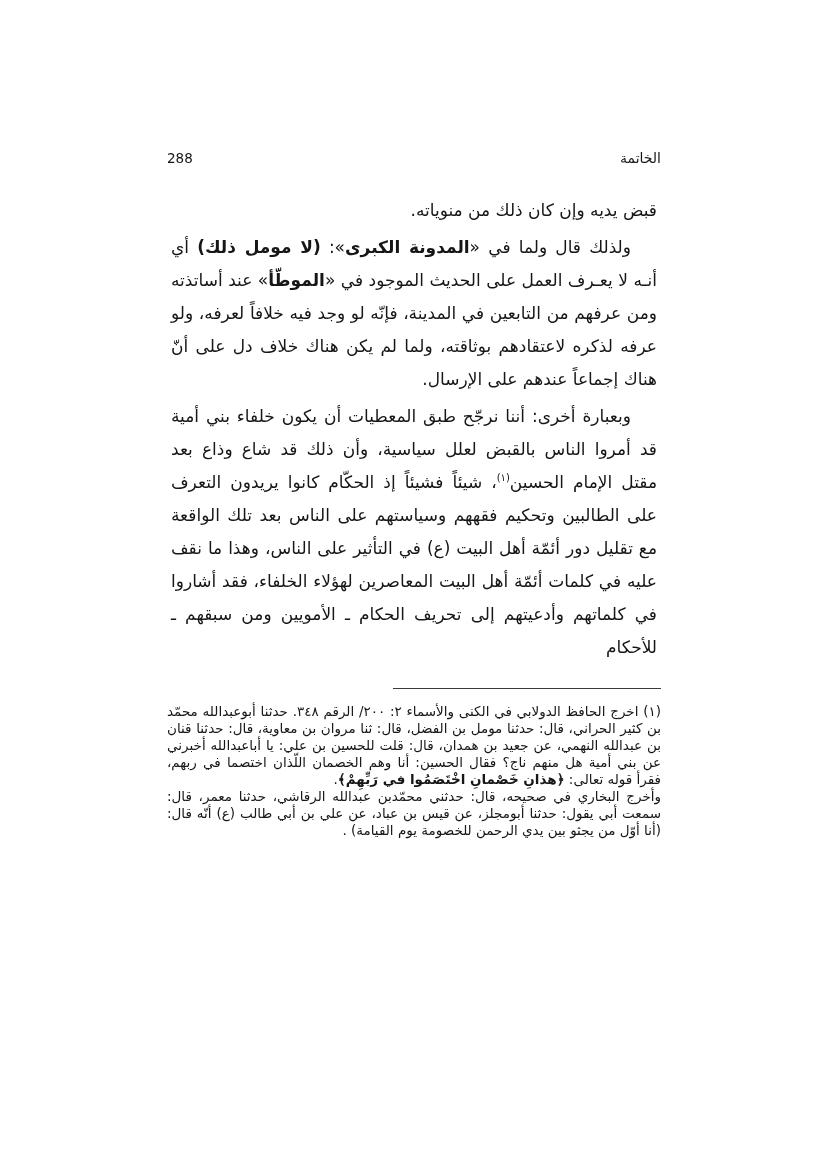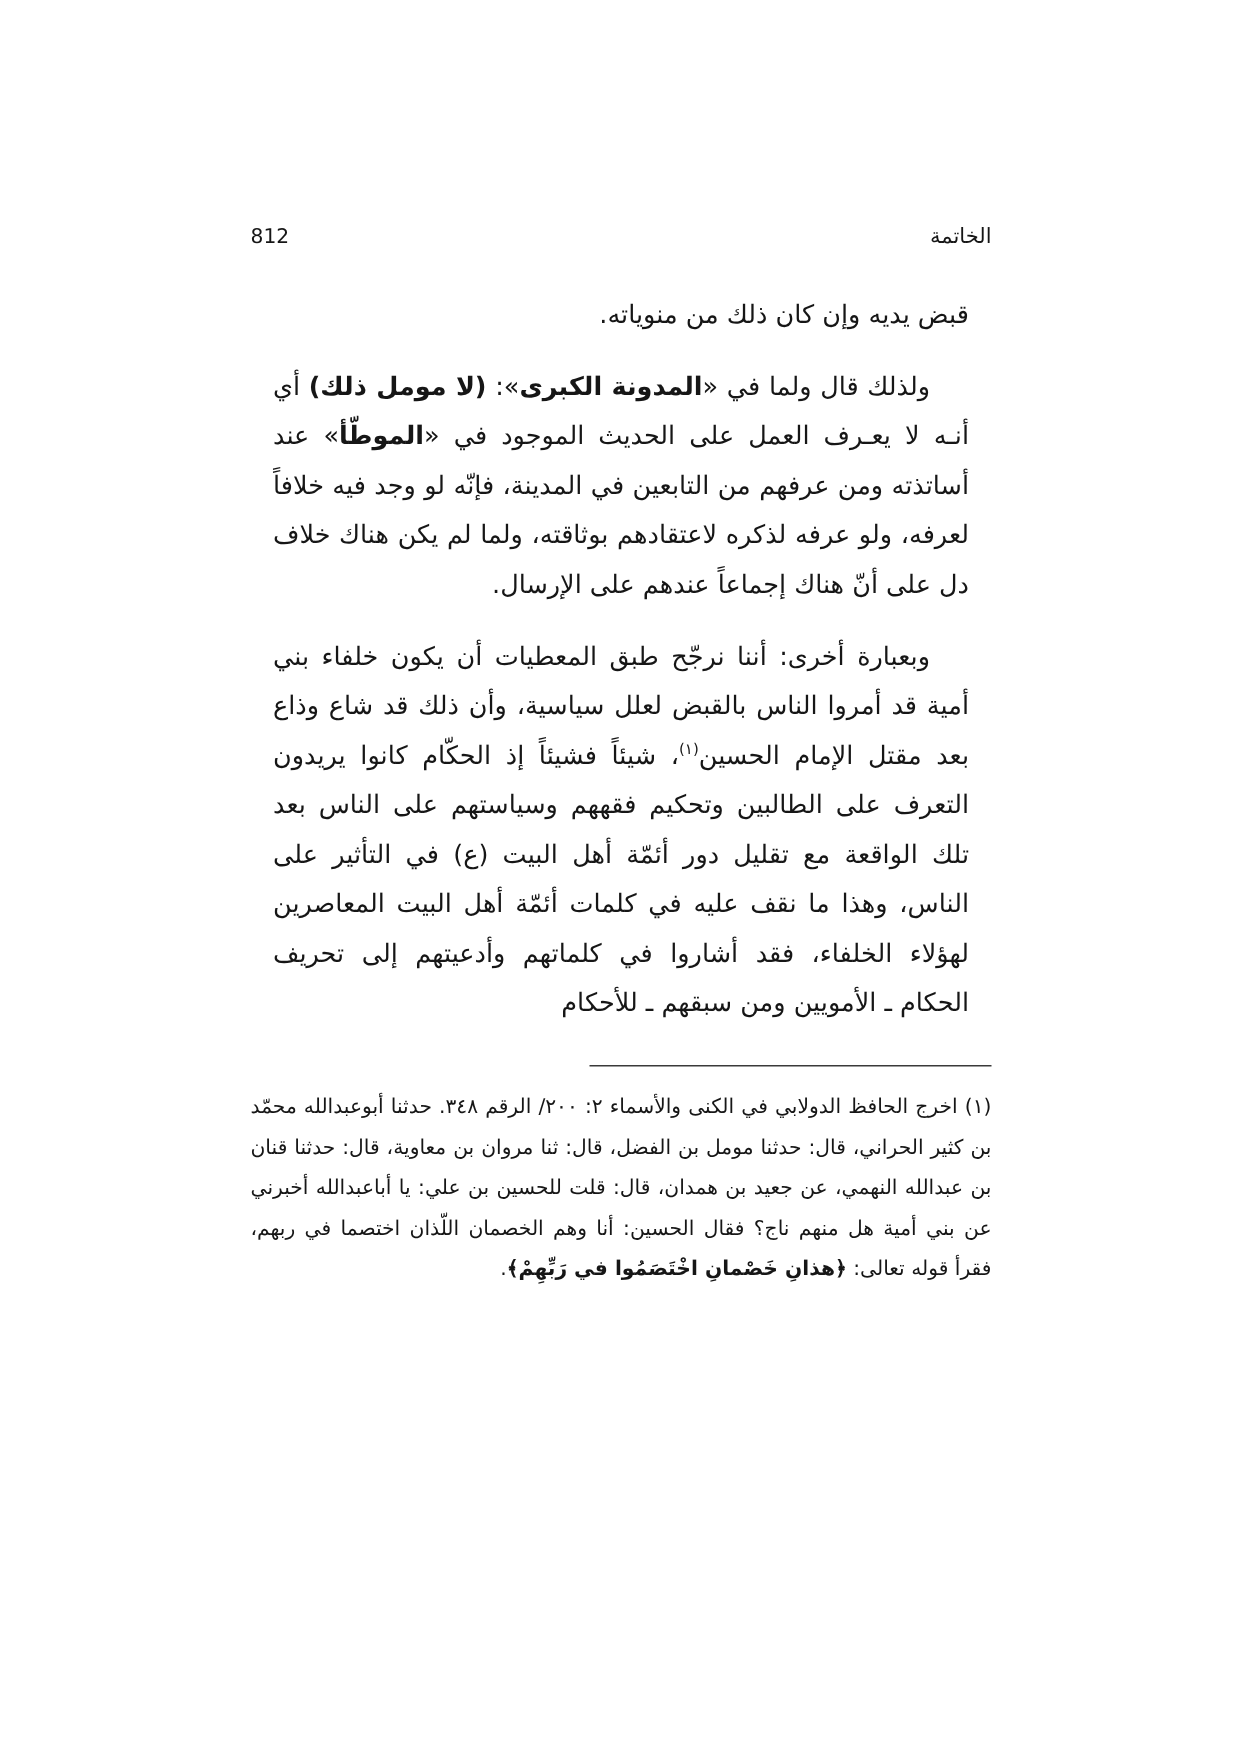--- a/index.html
+++ b/index.html
@@ -31,60 +31,61 @@
     font-size: 14px;
     margin-bottom: 28px;
   }
   .chapter-title { font-weight: normal; }
   .page-number { font-size: 13.5px; }
   .body-text {
     font-size: 17px;
     line-height: 33px;
     text-align: justify;
   }
-  .para { margin: 15px; }
+  .para { margin: 4px; }
   .para.indent { text-indent: 26px; }
   .para b { font-weight: bold; }
   .fnref {
     font-size: 10px;
     line-height: 0;
     vertical-align: super;
   }
   .fn-sep {
     width: 268px;
     height: 0;
     border-top: 1px solid #3a3a3a;
     margin-top: 24px;
     margin-bottom: 14px;
   }
   .footnotes {
     font-size: 13.5px;
-    line-height: 27px;
+    line-height: 17px;
     text-align: justify;
   }
   .fnp { margin: 0; }
   .verse { font-weight: bold; }
 </style>
 </head>
 <body>
 
 <div class="page" dir="rtl">
   <div class="content">
 
     <div class="header">
       <span class="chapter-title">الخاتمة</span>
-      <span class="page-number">812</span>
+      <span class="page-number">288</span>
     </div>
 
     <div class="body-text">
       <p class="para flush">قبض يديه وإن كان ذلك من منوياته.</p>
       <p class="para indent"><span>ولذلك قال ولما في «</span><b>المدونة الكبرى</b><span>»: </span><b>(لا مومل ذلك)</b><span> أي أنـه لا يعـرف العمل على الحديث الموجود في «</span><b>الموطّأ</b><span>» عند أساتذته ومن عرفهم من التابعين في المدينة، فإنّه لو وجد فيه خلافاً لعرفه، ولو عرفه لذكره لاعتقادهم بوثاقته، ولما لم يكن هناك خلاف دل على أنّ هناك إجماعاً عندهم على الإرسال.</span></p>
       <p class="para indent"><span>وبعبارة أخرى: أننا نرجّح طبق المعطيات أن يكون خلفاء بني أمية قد أمروا الناس بالقبض لعلل سياسية، وأن ذلك قد شاع وذاع بعد مقتل الإمام الحسين</span><sup class="fnref">(١)</sup><span>، شيئاً فشيئاً إذ الحكّام كانوا يريدون التعرف على الطالبين وتحكيم فقههم وسياستهم على الناس بعد تلك الواقعة مع تقليل دور أئمّة أهل البيت (ع) في التأثير على الناس، وهذا ما نقف عليه في كلمات أئمّة أهل البيت المعاصرين لهؤلاء الخلفاء، فقد أشاروا في كلماتهم وأدعيتهم إلى تحريف الحكام ـ الأمويين ومن سبقهم ـ للأحكام</span></p>
     </div>
 
     <div class="fn-sep"></div>
 
     <div class="footnotes">
       <p class="fnp"><span>(١) اخرج الحافظ الدولابي في الكنى والأسماء ٢: ٢٠٠/ الرقم ٣٤٨. حدثنا أبوعبدالله محمّد بن كثير الحراني، قال: حدثنا مومل بن الفضل، قال: ثنا مروان بن معاوية، قال: حدثنا قنان بن عبدالله النهمي، عن جعيد بن همدان، قال: قلت للحسين بن علي: يا أباعبدالله أخبرني عن بني أمية هل منهم ناج؟ فقال الحسين: أنا وهم الخصمان اللّذان اختصما في ربهم، فقرأ قوله تعالى: </span><b class="verse">﴿هذانِ خَصْمانِ اخْتَصَمُوا في رَبِّهِمْ﴾</b><span>.</span></p>
+      <p class="fnp">وأخرج البخاري في صحيحه، قال: حدثني محمّدبن عبدالله الرقاشي، حدثنا معمر، قال: سمعت أبي يقول: حدثنا أبومجلز، عن قيس بن عباد، عن علي بن أبي طالب (ع) أنّه قال: (أنا أوّل من يجثو بين يدي الرحمن للخصومة يوم القيامة) .</p>
     </div>
 
   </div>
 </div>
 
 </body></html>

